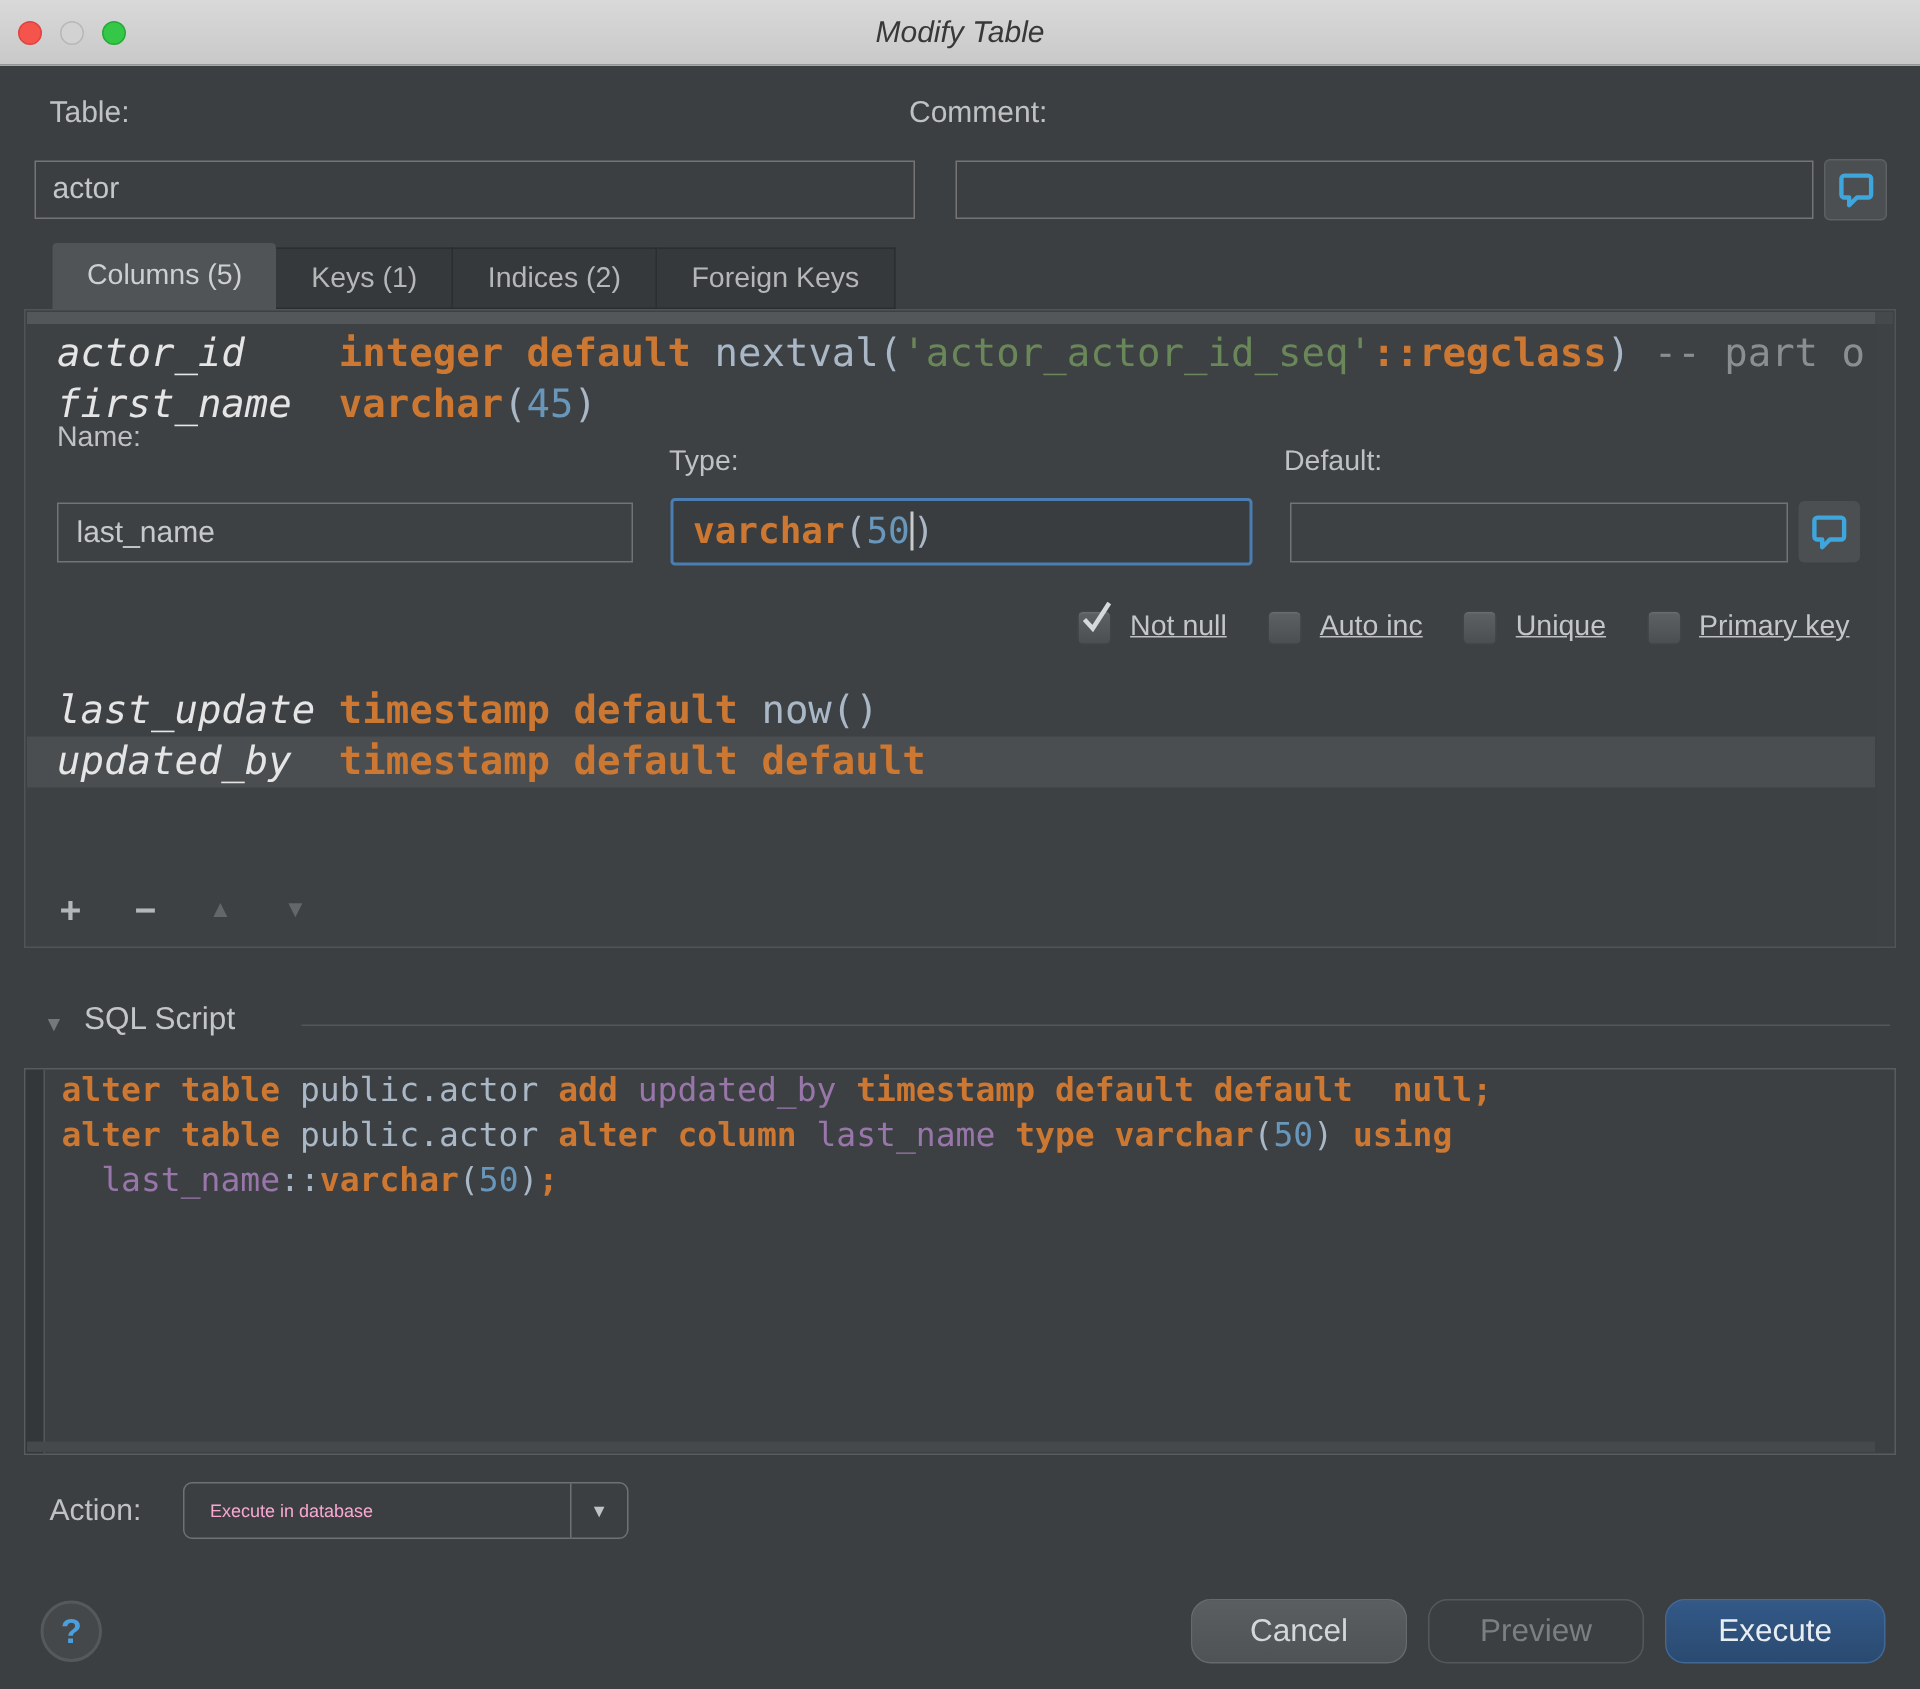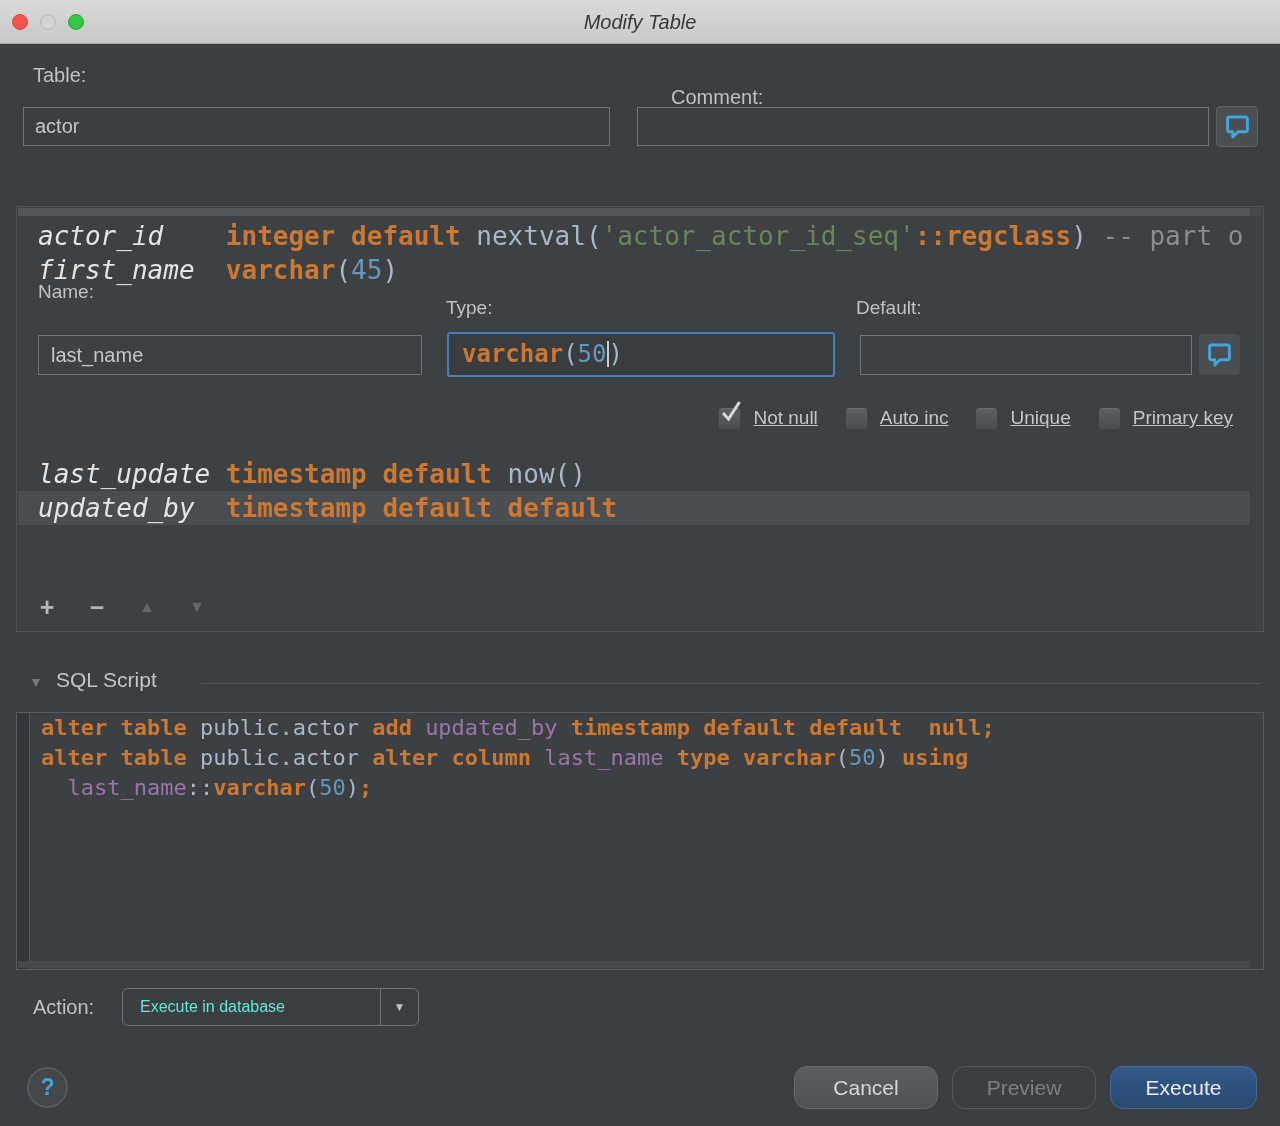--- a/index.html
+++ b/index.html
@@ -121,21 +121,21 @@
     height:30px; line-height:30px; font-family:"DejaVu Sans Mono", monospace;
     font-size:22px; white-space:pre;
   }
   .sql-hscroll{ position:absolute; left:1px; right:13px; bottom:1px; height:7px; background:#45494b; }
   
   .dropdown{
     position:absolute; left:122px; top:988px; width:297px; height:38px;
     border:1px solid #6e7274; border-radius:6px; background:#3c3f41;
   }
   .dropdown .dval{
-    position:absolute; left:17px; top:0; line-height:36px; font-size:16px; color:#5eead4; white-space:pre;
+    position:absolute; left:17px; top:0; line-height:36px; font-size:12px; color:#f9a8d4; white-space:pre;
   }
   .dropdown .darrowbox{
     position:absolute; right:0; top:0; bottom:0; width:38px;
     border-left:1px solid #6e7274; display:flex; align-items:center; justify-content:center;
   }
   .dropdown .darrow{ font-size:12px; color:#c0c2c4; }
   
   .helpbtn{
     position:absolute; left:27px; top:1067px; width:41px; height:41px; border-radius:50%;
     background:#45484a; border:2px solid #55595c;
@@ -155,31 +155,37 @@
 <div class="win">
 
   <div class="titlebar">
     <span class="tl red"></span>
     <span class="tl yellow"></span>
     <span class="tl green"></span>
     <div class="title">Modify Table</div>
   </div>
 
   <div class="lbl" style="left:33px; top:64px;">Table:</div>
-  <div class="lbl" style="left:671px; top:64px;margin-top:22px;">Comment:</div>
+  <div class="lbl" style="left:606px; top:64px;">Comment:</div>
   <div class="tinput" style="left:23px; top:107px; width:587px; height:39px;">actor</div>
   <div class="tinput" style="left:637px; top:107px; width:572px; height:39px;"></div>
   <div class="iconbtn" style="left:1216px; top:106px;">
     <span>
       <svg width="27" height="27" viewBox="0 0 24 24">
         <path d="M5 3.6 h14 a1.8 1.8 0 0 1 1.8 1.8 v9.4 a1.8 1.8 0 0 1 -1.8 1.8 h-6.6 l-4.6 4.6 v-4.6 h-2.8 a1.8 1.8 0 0 1 -1.8 -1.8 v-9.4 a1.8 1.8 0 0 1 1.8 -1.8 z" fill="none" stroke="#3fa6dd" stroke-width="2.6" stroke-linejoin="round"></path>
       </svg>
     </span>
   </div>
 
+  <div class="tabbar">
+    <div class="tab on">Columns (5)</div>
+    <div class="tab">Keys (1)</div>
+    <div class="tab">Indices (2)</div>
+    <div class="tab">Foreign Keys</div>
+  </div>
 
   <div class="panel">
     <div class="hscroll-top"></div>
     <div class="hscroll-corner"></div>
     <div class="vscroll"></div>
 
     <div class="crow" style="top:12px;"><span class="tk-id">actor_id    </span><span class="tk-kw">integer default</span><span class="tk-pl"> nextval(</span><span class="tk-str">'actor_actor_id_seq'</span><span class="tk-kw">::regclass</span><span class="tk-pl">) </span><span class="tk-cmt">-- part o</span></div>
     <div class="crow" style="top:46px;"><span class="tk-id">first_name  </span><span class="tk-kw">varchar</span><span class="tk-pl">(</span><span class="tk-num">45</span><span class="tk-pl">)</span></div>
 
     <div class="flabel" style="left:21px; top:74px;">Name:</div>

